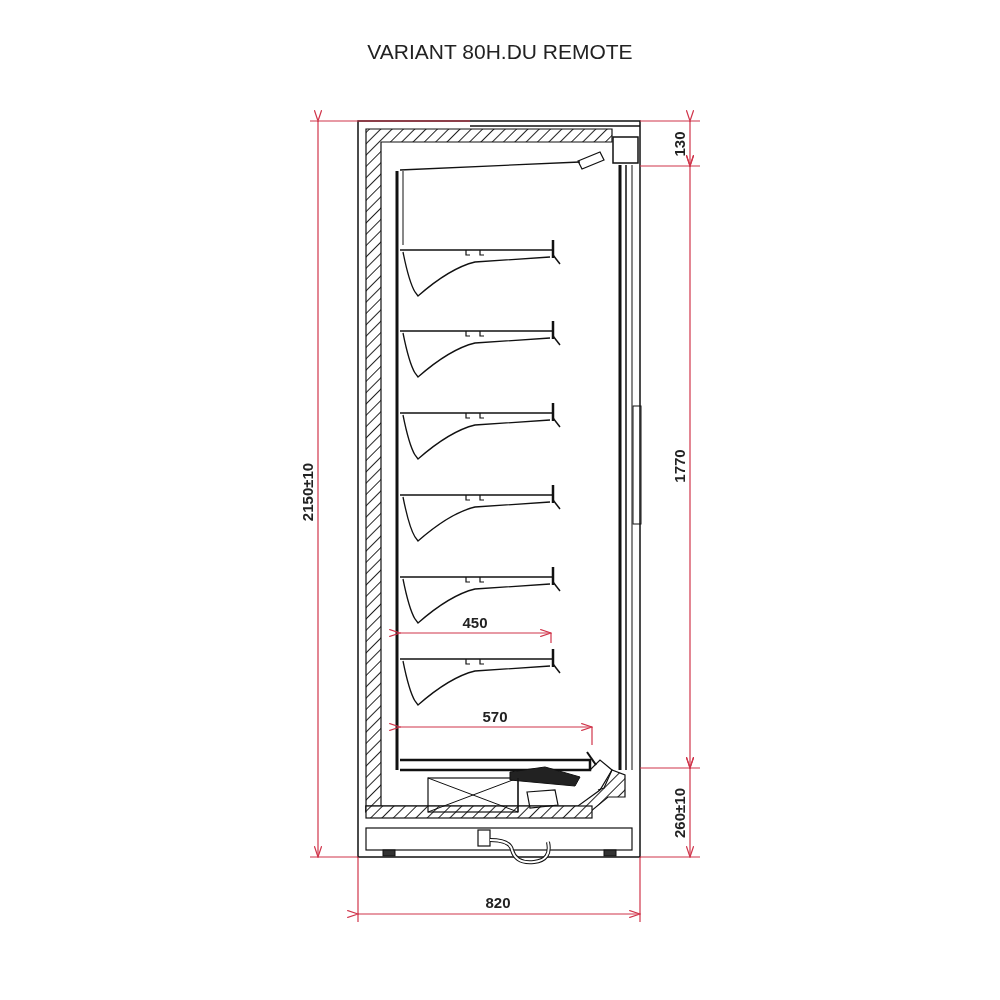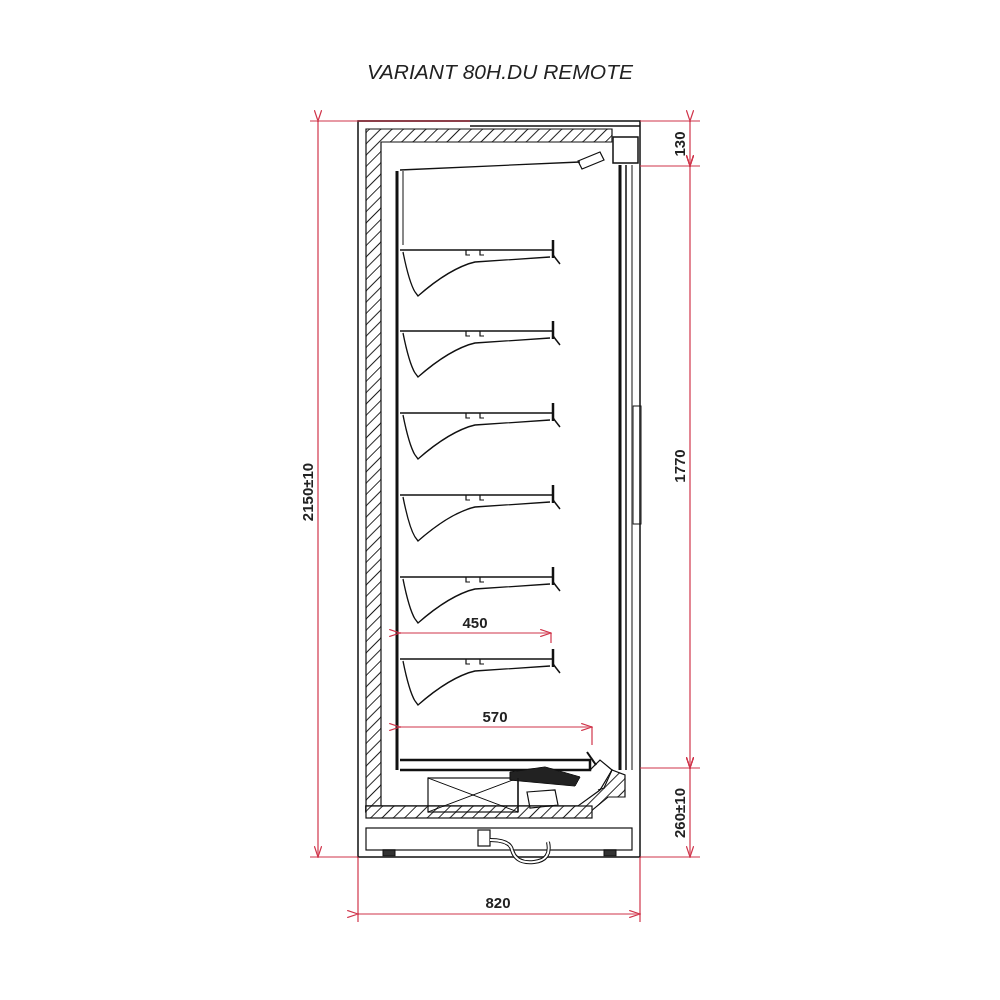--- a/index.html
+++ b/index.html
@@ -1,17 +1,17 @@
 <!DOCTYPE html>
 <html><head>
 <meta charset="utf-8">
 <style>
   html,body{margin:0;padding:0;background:#ffffff;}
   body{width:1000px;height:1000px;position:relative;overflow:hidden;font-family:"Liberation Sans",sans-serif;}
-  .title{position:absolute;left:0;top:60px;width:1000px;text-align:center;font-size:21px;color:#222;letter-spacing:0px;font-style:italic;}
+  .title{position:absolute;left:0;top:40px;width:1000px;text-align:center;font-size:21px;color:#222;letter-spacing:0px;}
   svg{position:absolute;left:0;top:0;}
   .dimtxt{font-family:"Liberation Sans",sans-serif;font-weight:bold;font-size:15px;fill:#222;}
 </style>
 </head>
 <body>
 
 <div class="title">VARIANT 80H.DU REMOTE</div>
 
 <svg width="1000" height="1000" viewBox="0 0 1000 1000">
   <defs>

